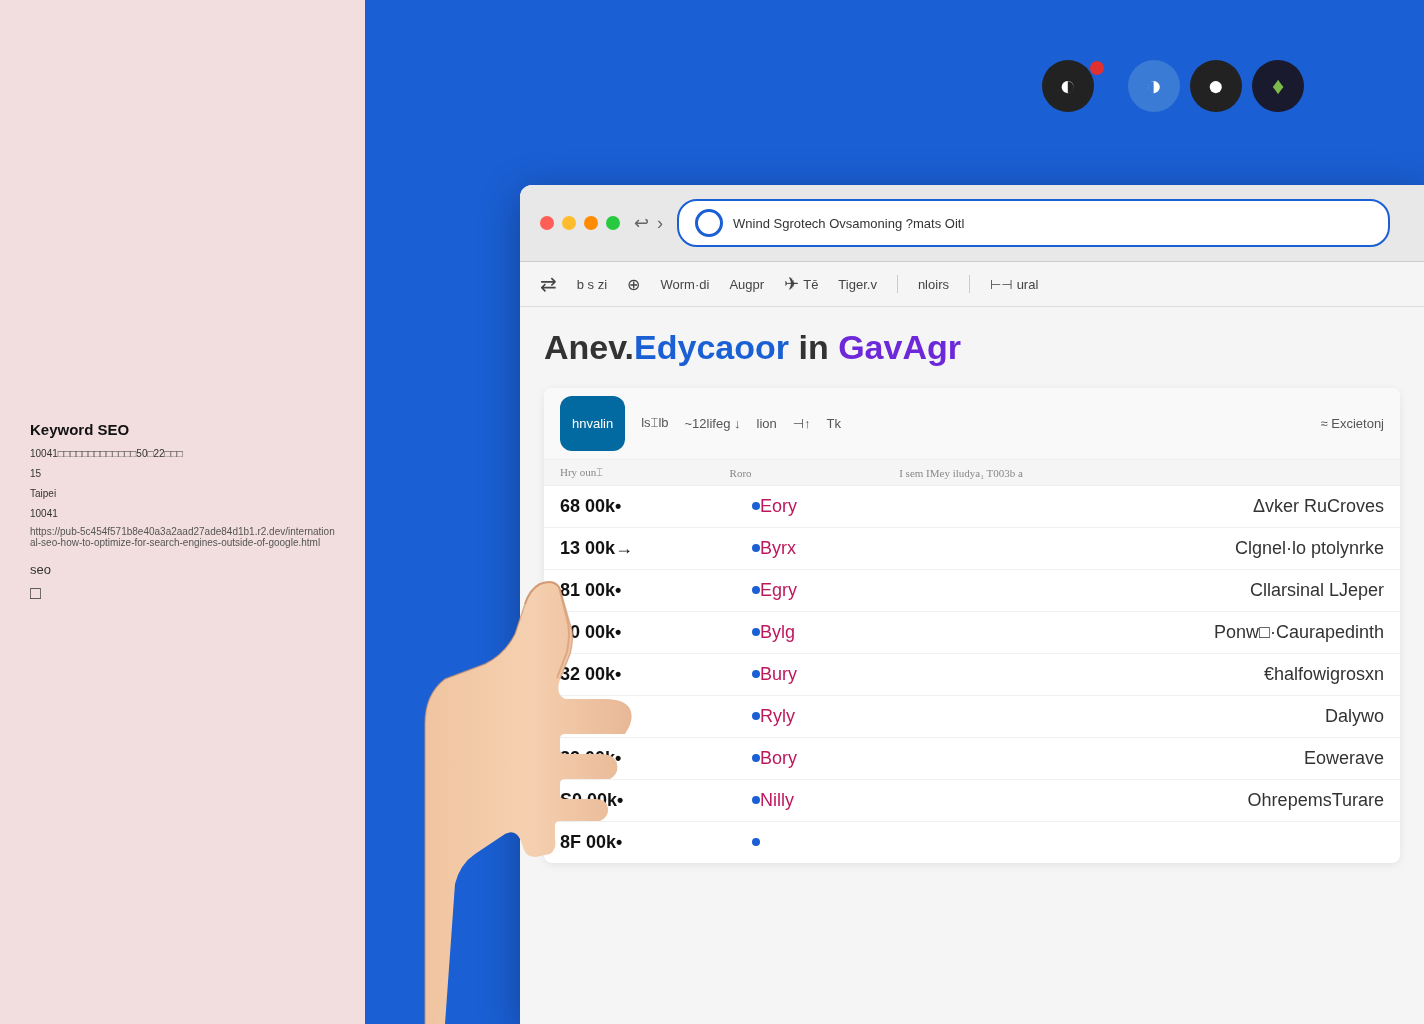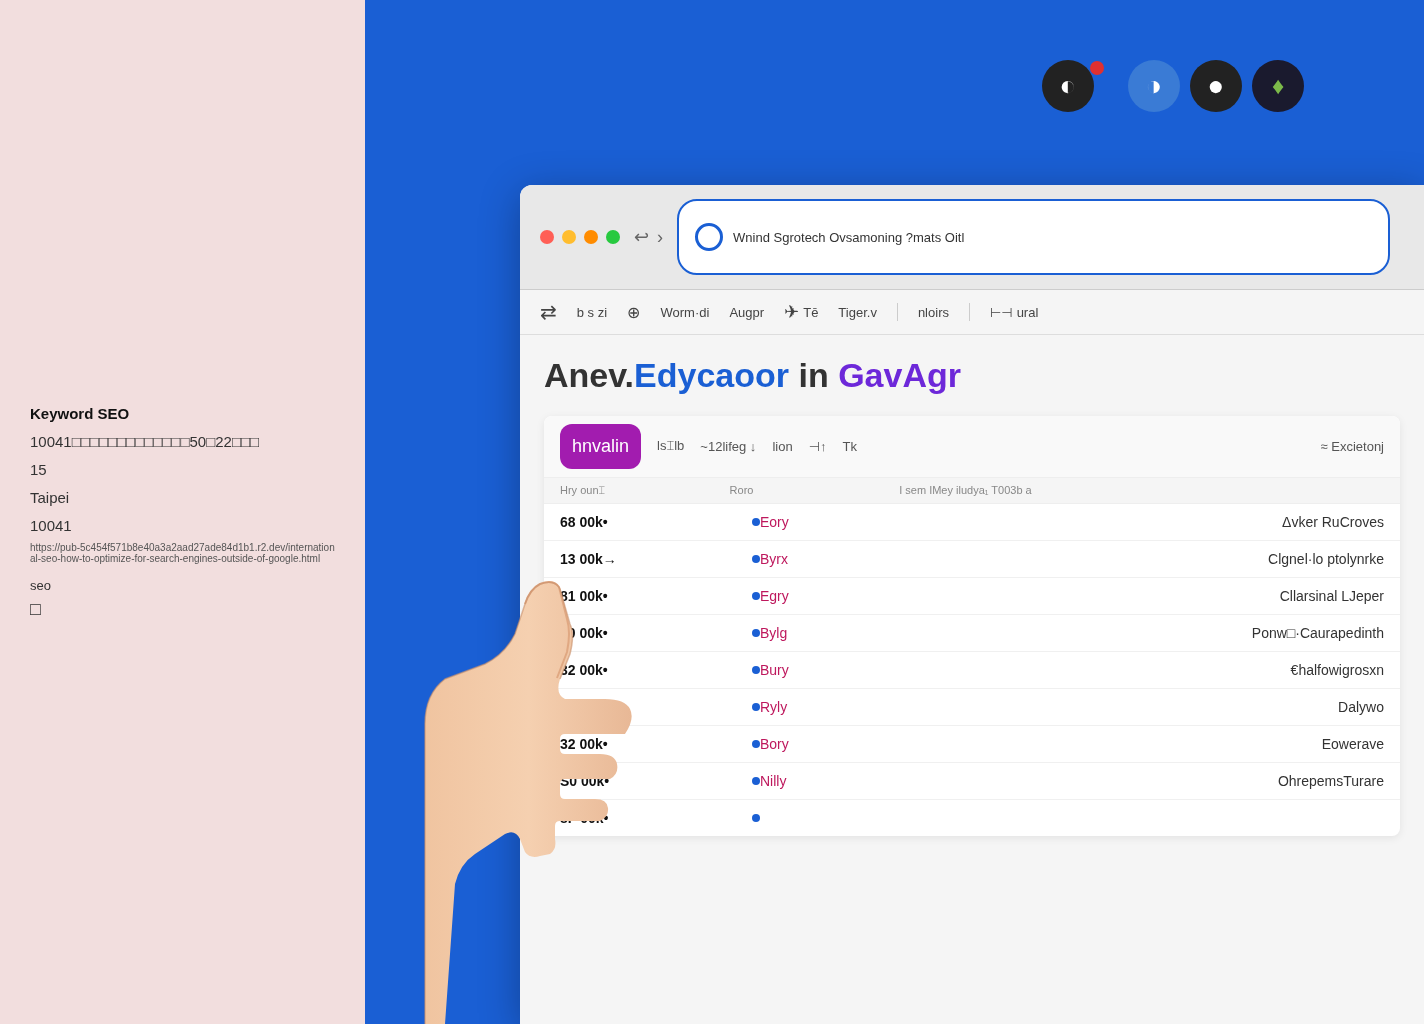--- a/index.html
+++ b/index.html
@@ -32,21 +32,21 @@
     }
 
     .sidebar-keyword {
       font-size: 15px;
       font-weight: 600;
       color: #111;
       margin-bottom: 8px;
     }
 
     .sidebar-meta {
-      font-size: 15px;
+      font-size: 10px;
       color: #333;
       line-height: 1.6;
       margin-bottom: 4px;
     }
 
     .sidebar-url {
       font-size: 10px;
       color: #555;
       word-break: break-all;
       margin-bottom: 14px;
@@ -136,21 +136,21 @@
       gap: 8px;
       align-items: center;
       font-size: 16px;
       color: #666;
     }
 
     .url-bar {
       flex: 1;
       background: white;
       border-radius: 20px;
-      padding: 22px 16px;
+      padding: 8px 16px;
       display: flex;
       align-items: center;
       gap: 10px;
       font-size: 13px;
       color: #333;
       border: 2px solid #1a5fd4;
     }
 
     .url-circle {
       width: 28px;
@@ -226,38 +226,39 @@
       flex-wrap: nowrap;
     }
 
     .th {
       font-weight: 500;
       white-space: nowrap;
     }
 
     .table-col-headers {
       display: flex;
-      align-items: flex-start;
+      align-items: flex-end;
       padding: 6px 16px;
       background: #f5f5f5;
       border-bottom: 1px solid #eee;
       font-size: 11px;
       color: #888;
       gap: 8px;
+      font-family: Liberation Serif, serif;
     }
 
     .col-h { flex: 1; white-space: nowrap; font-weight: 500; }
     .col-h.xl { flex: 3; }
 
     .table-row {
       display: flex;
       align-items: center;
       padding: 10px 16px;
       border-bottom: 1px solid #f0f0f0;
-      font-size: 14px;
+      font-size: 18px;
       gap: 0;
     }
 
     .table-row:last-child { border-bottom: none; }
 
     .cell-volume {
       font-weight: 700;
       color: #111;
       flex: 0.8;
     }
@@ -358,21 +359,21 @@
 
     <div class="page-header">
       <div style="font-size: 34px; font-weight: 700; color: #111; line-height: 1.2; margin-bottom: 10px;">
         <span style="color:#333;">Anev.</span><span style="color:#1a5fd4;font-weight:800;">Edycaoor</span><span style="color:#333;"> in</span><span style="color:#6d28d9;font-weight:700;"> GavAgr</span>
       </div>
     </div>
 
     <div class="data-table-container">
 
       <div class="table-header-row">
-        <span class="th" style="background:#a21caf;color:white;padding:12px 12px;border-radius:12px;font-size:18px;">hnvalin</span>
+        <span class="th" style="background:#0369a1;color:white;padding:20px 12px;border-radius:12px;font-size:13px;">hnvalin</span>
         <span class="th">ls⌶lb</span>
         <span class="th">~12lifeg ↓</span>
         <span class="th">lion</span>
         <span class="th">⊣↑</span>
         <span class="th">Tk</span>
         <span class="th" style="margin-left:auto;">≈ Excietonj</span>
       </div>
 
       <div class="table-col-headers">
         <span class="col-h">Hry oun⌶</span>

